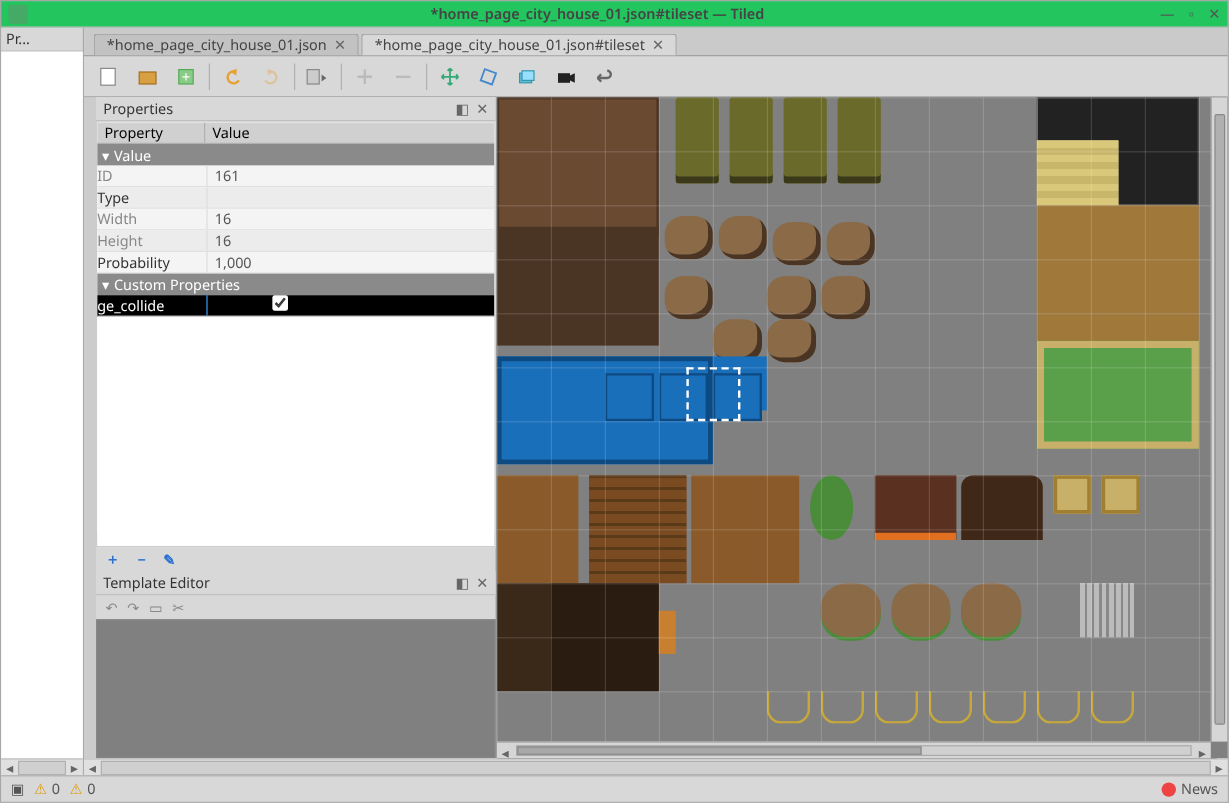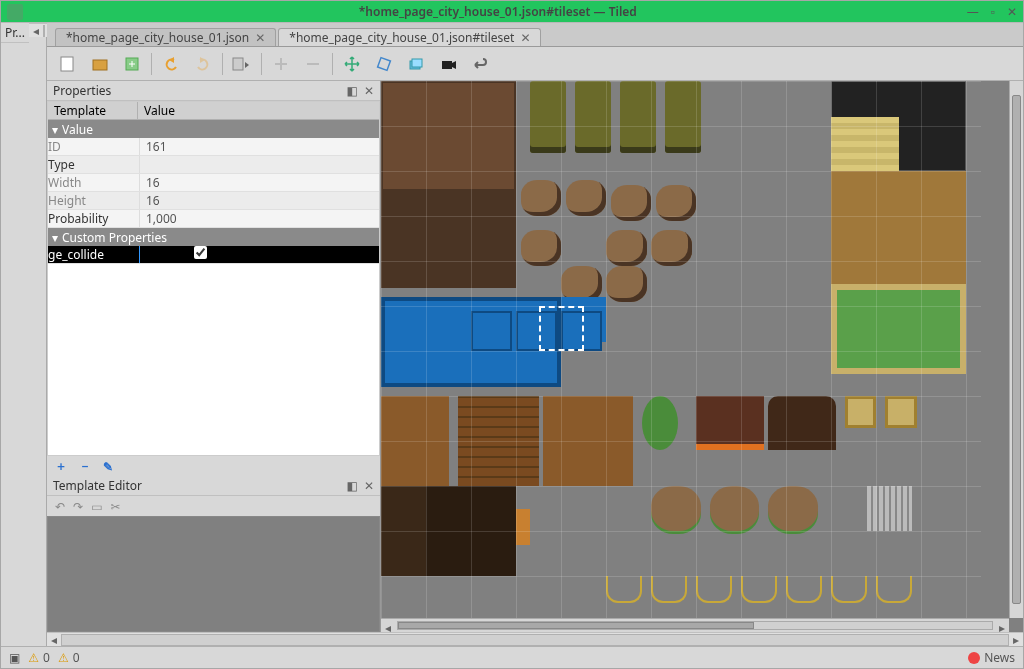--- a/index.html
+++ b/index.html
@@ -12,42 +12,42 @@
 .title-text { flex: 1; text-align: center; color: #444; font-weight: 600; }
 .win-controls { display: flex; gap: 12px; }
 .win-btn { color: #555; cursor: pointer; }
 
 .menubar { background: #d8d8d8; height: 24px; display: flex; align-items: center; padding: 0 4px; gap: 2px; border-bottom: 1px solid #c0c0c0; }
 .menu-item { padding: 3px 8px; color: #333; cursor: pointer; }
 .menu-item u { text-decoration: underline; }
 
 .content-row { flex: 1; display: flex; min-height: 0; }
 
-.left-panel { width: 46px; background: #d8d8d8; border-right: 1px solid #aaa; display: flex; flex-direction: row; }
+.left-panel { width: 69px; background: #d8d8d8; border-right: 1px solid #aaa; display: flex; flex-direction: column; }
 .left-header { height: 20px; display: flex; align-items: center; padding: 0 4px; color: #333; border-bottom: 1px solid #c0c0c0; }
 .left-body { flex: 1; background: #fff; }
 .left-scroll { height: 14px; background: #e0e0e0; border-top: 1px solid #c0c0c0; display:flex; align-items:center;}
 .left-scroll .sarrow{width:14px;text-align:center;color:#666;}
 .left-scroll .strack{flex:1;background:#d0d0d0;height:12px;border:1px solid #b0b0b0;}
 
 .main-area { flex: 1; display: flex; flex-direction: column; min-width: 0; }
 
 .tabbar { height: 24px; background: #cacaca; display: flex; align-items: flex-end; border-bottom: 1px solid #9a9a9a; padding-left: 8px; }
 .tab { height: 18px; padding: 0 10px; display: flex; align-items: center; gap: 6px; background: #c2c2c2; border: 1px solid #a0a0a0; border-bottom: none; margin-right: 2px; border-radius: 3px 3px 0 0; }
 .tab.active { background: #d8d8d8; }
 .tab .tab-label { color: #444; }
 .tab .tab-close { color: #666; cursor: pointer; }
 
 .toolbar { height: 34px; background: #d8d8d8; border-bottom: 1px solid #b0b0b0; display: flex; align-items: center; padding: 0 8px; gap: 6px; }
 .tool-btn { width: 26px; height: 26px; display: flex; align-items: center; justify-content: center; cursor: pointer; border-radius: 2px; }
 .tool-sep { width: 1px; height: 22px; background: #b0b0b0; }
 
 .workspace { flex: 1; display: flex; min-height: 0; }
 
-.properties-col { width: 334px; background: #d8d8d8; border-right: 1px solid #999; display: flex; flex-direction: column; }
+.properties-col { width: 334px; background: #d8d8d8; border-right: 1px solid #999; display: flex; flex-direction: column; margin-left: 10px; }
 
 .panel-header { height: 20px; display: flex; align-items: center; padding: 0 6px; background: #d8d8d8; color: #333; border-bottom: 1px solid #c0c0c0; }
 .panel-header .spacer{flex:1;}
 .panel-header .hicon{color:#666;margin-left:6px;cursor:pointer;}
 
 .prop-head { display: flex; background: #d0d0d0; border-bottom: 1px solid #b0b0b0; height: 18px; align-items:center;}
 .prop-head .col1 { width: 90px; padding-left: 6px; border-right: 1px solid #b0b0b0; }
 .prop-head .col2 { flex: 1; padding-left: 6px; }
 
 .prop-section { background: #8a8a8a; color: #fff; height: 18px; display: flex; align-items: center; padding-left: 4px; }
@@ -218,21 +218,21 @@
 
           <div class="panel-header">
             <span>Properties</span>
             <span class="spacer"></span>
             <span class="hicon">◧</span>
             <span class="hicon">✕</span>
           </div>
 
           <div class="prop-body">
             <div class="prop-head">
-              <div class="col1">Template</div>
+              <div class="col1">Property</div>
               <div class="col2">Value</div>
             </div>
             <div class="prop-section">
                 <span class="arrow">▾</span>
                 <span>Value</span>
               </div>
 
             <div class="prop-row">
               <div class="col1">ID</div>
               <div class="col2">161</div>

